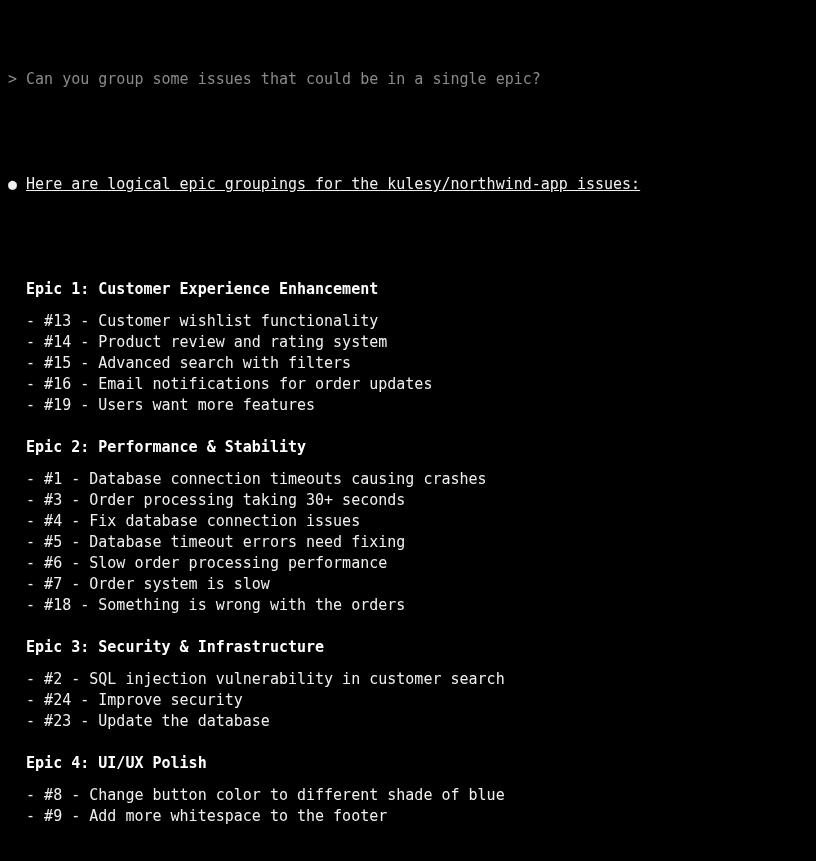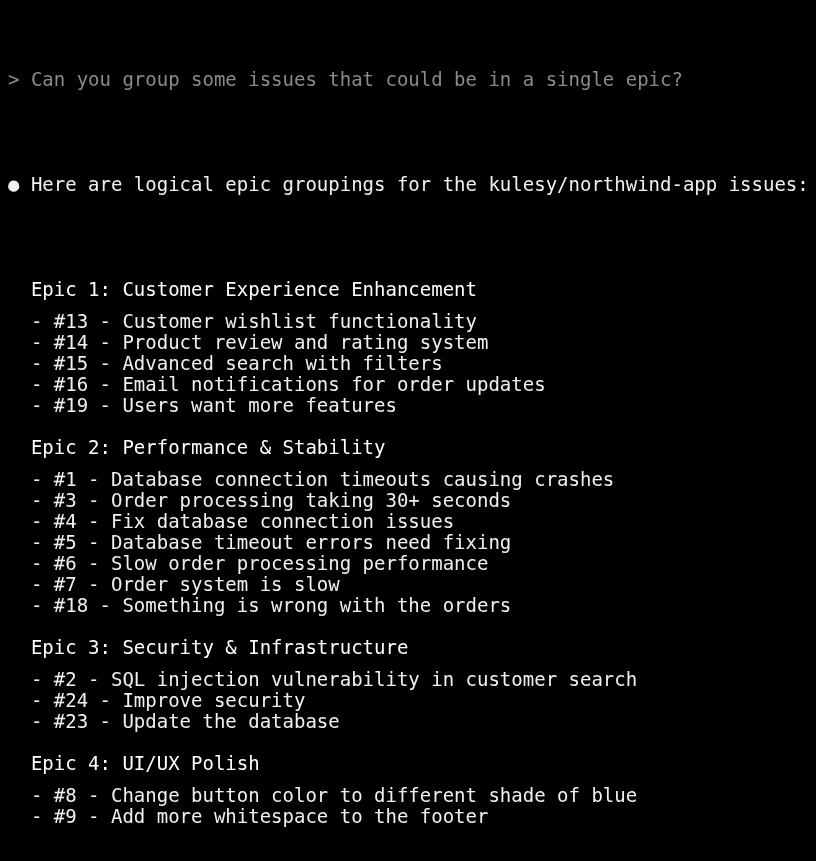--- a/index.html
+++ b/index.html
@@ -8,48 +8,49 @@
     background: #000000;
   }
   .terminal {
     box-sizing: border-box;
     width: 816px;
     height: 861px;
     overflow: hidden;
     background: #000000;
     padding: 6px 8px 0 8px;
     font-family: "DejaVu Sans Mono", "Liberation Mono", monospace;
-    font-size: 19px;
+    font-size: 15px;
     line-height: 21px;
     color: #f0f0ee;
     white-space: pre;
   }
   .line {
     height: 21px;
   }
   .marker {
     display: inline-block;
     width: 2ch;
   }
   .prompt-line {
     color: #8a8a8a;
   }
   .response-line {
     margin-top: 21px;
     color: #f0f0ee;
+    text-decoration: underline;
   }
   .bullet {
     color: #f0f0ee;
   }
   .epic {
     margin-top: 21px;
     padding-left: 2ch;
   }
   .epic-title {
-    font-weight: normal;
+    font-weight: bold;
     color: #ffffff;
   }
   .issue-list {
     margin-top: 11px;
   }
   .issue {
     color: #f0f0ee;
   }
 </style>
 </head>

